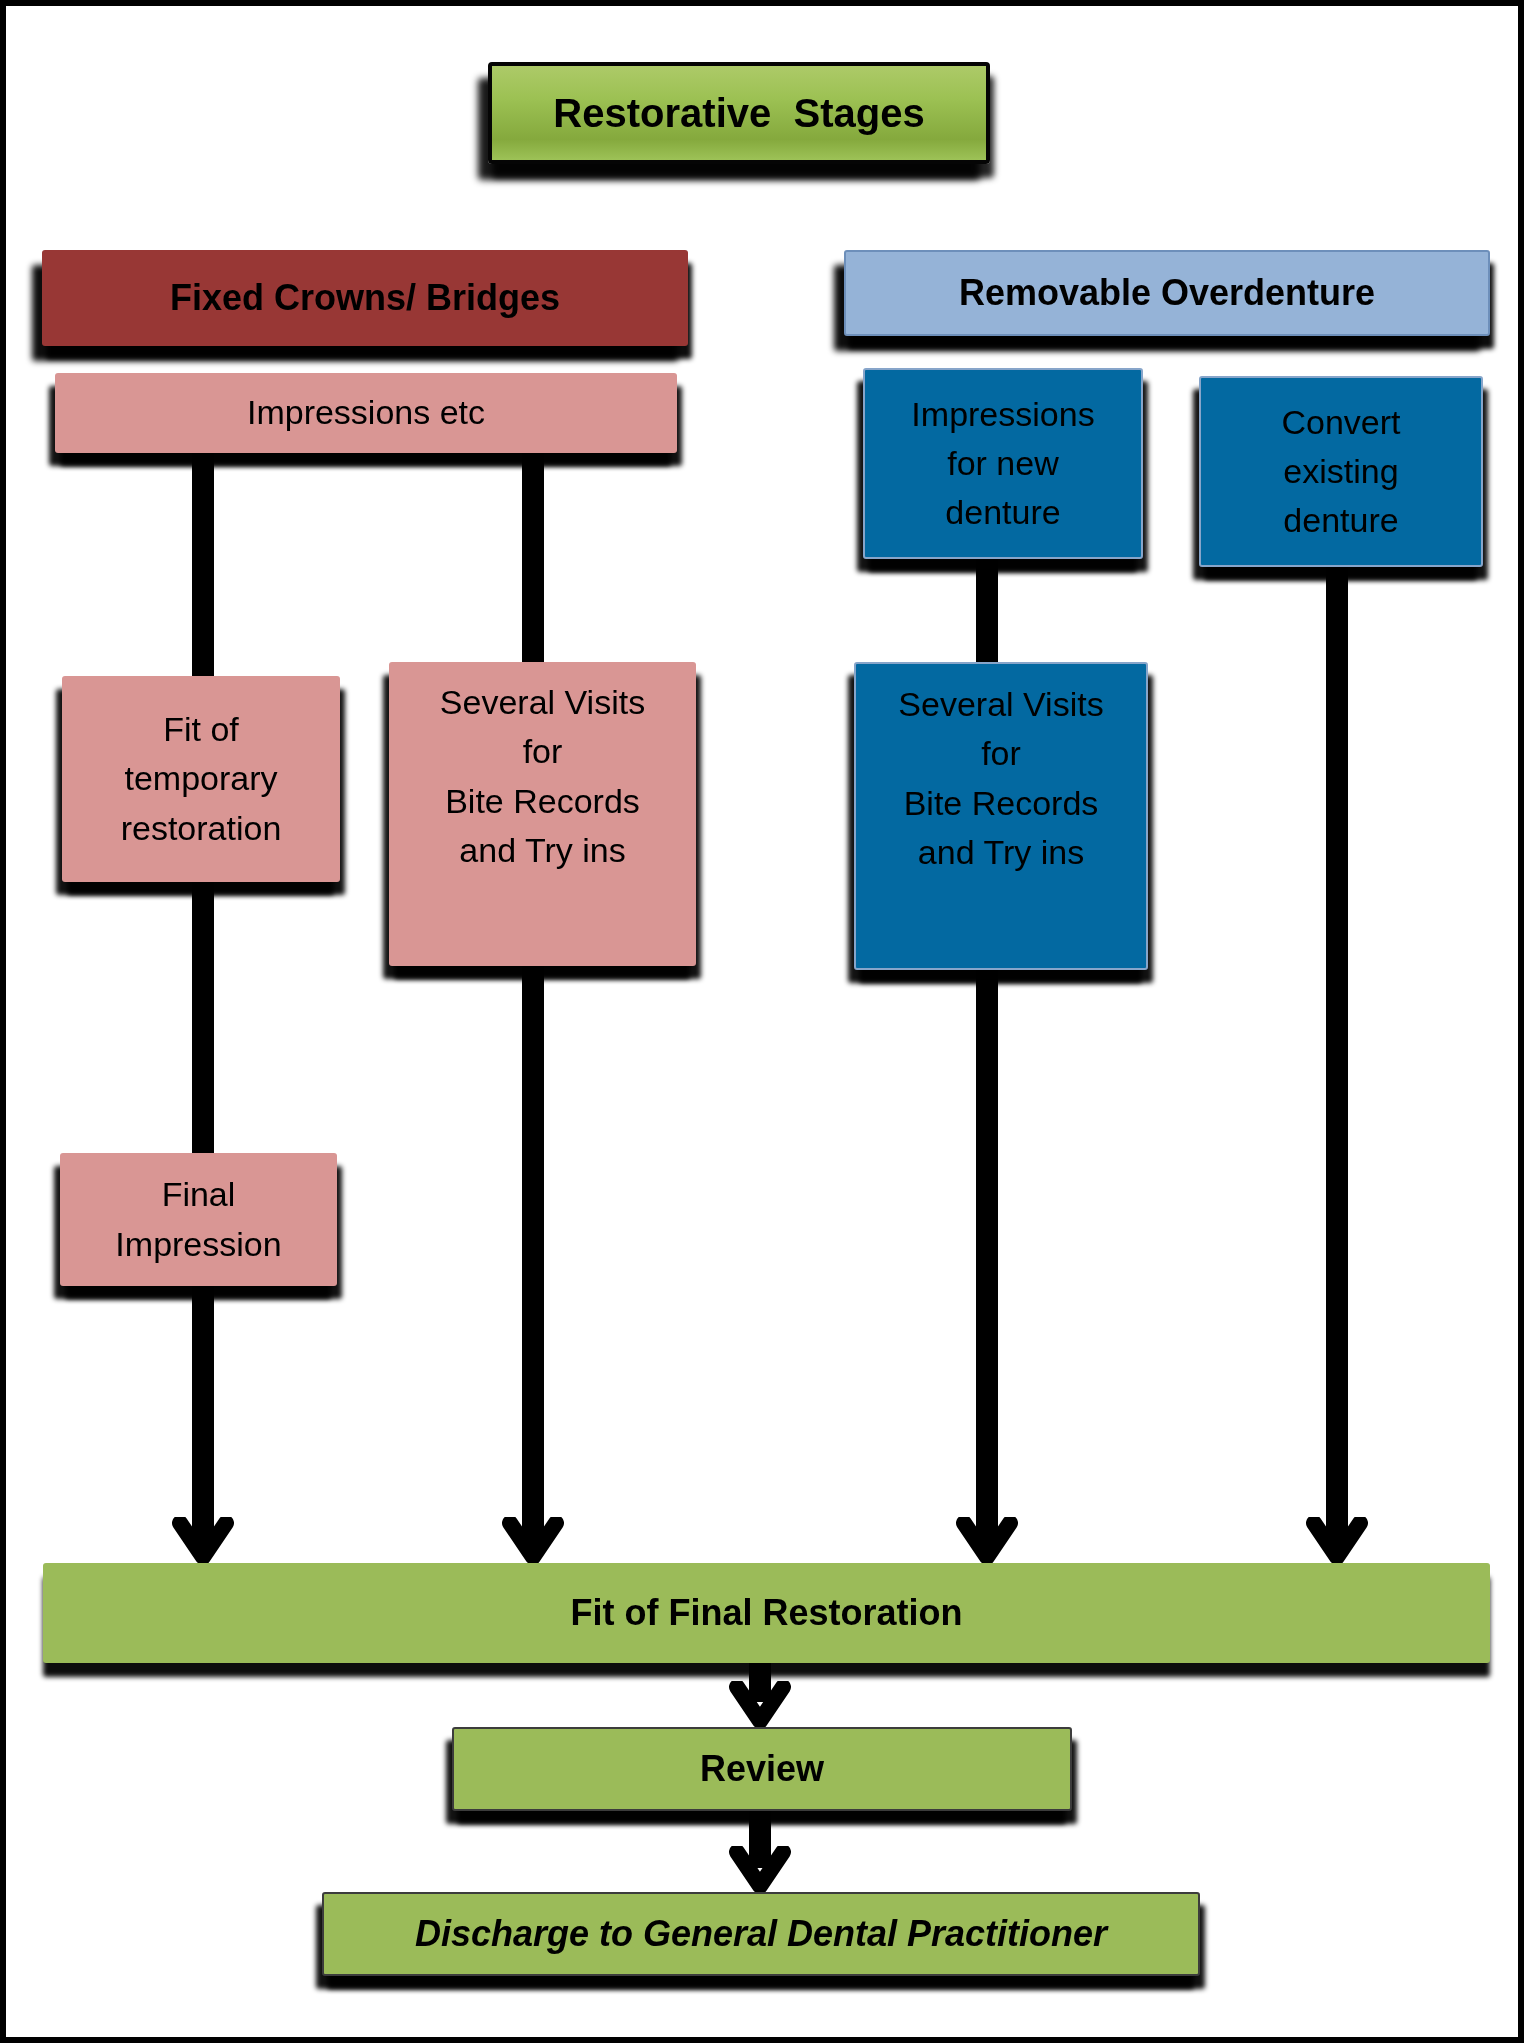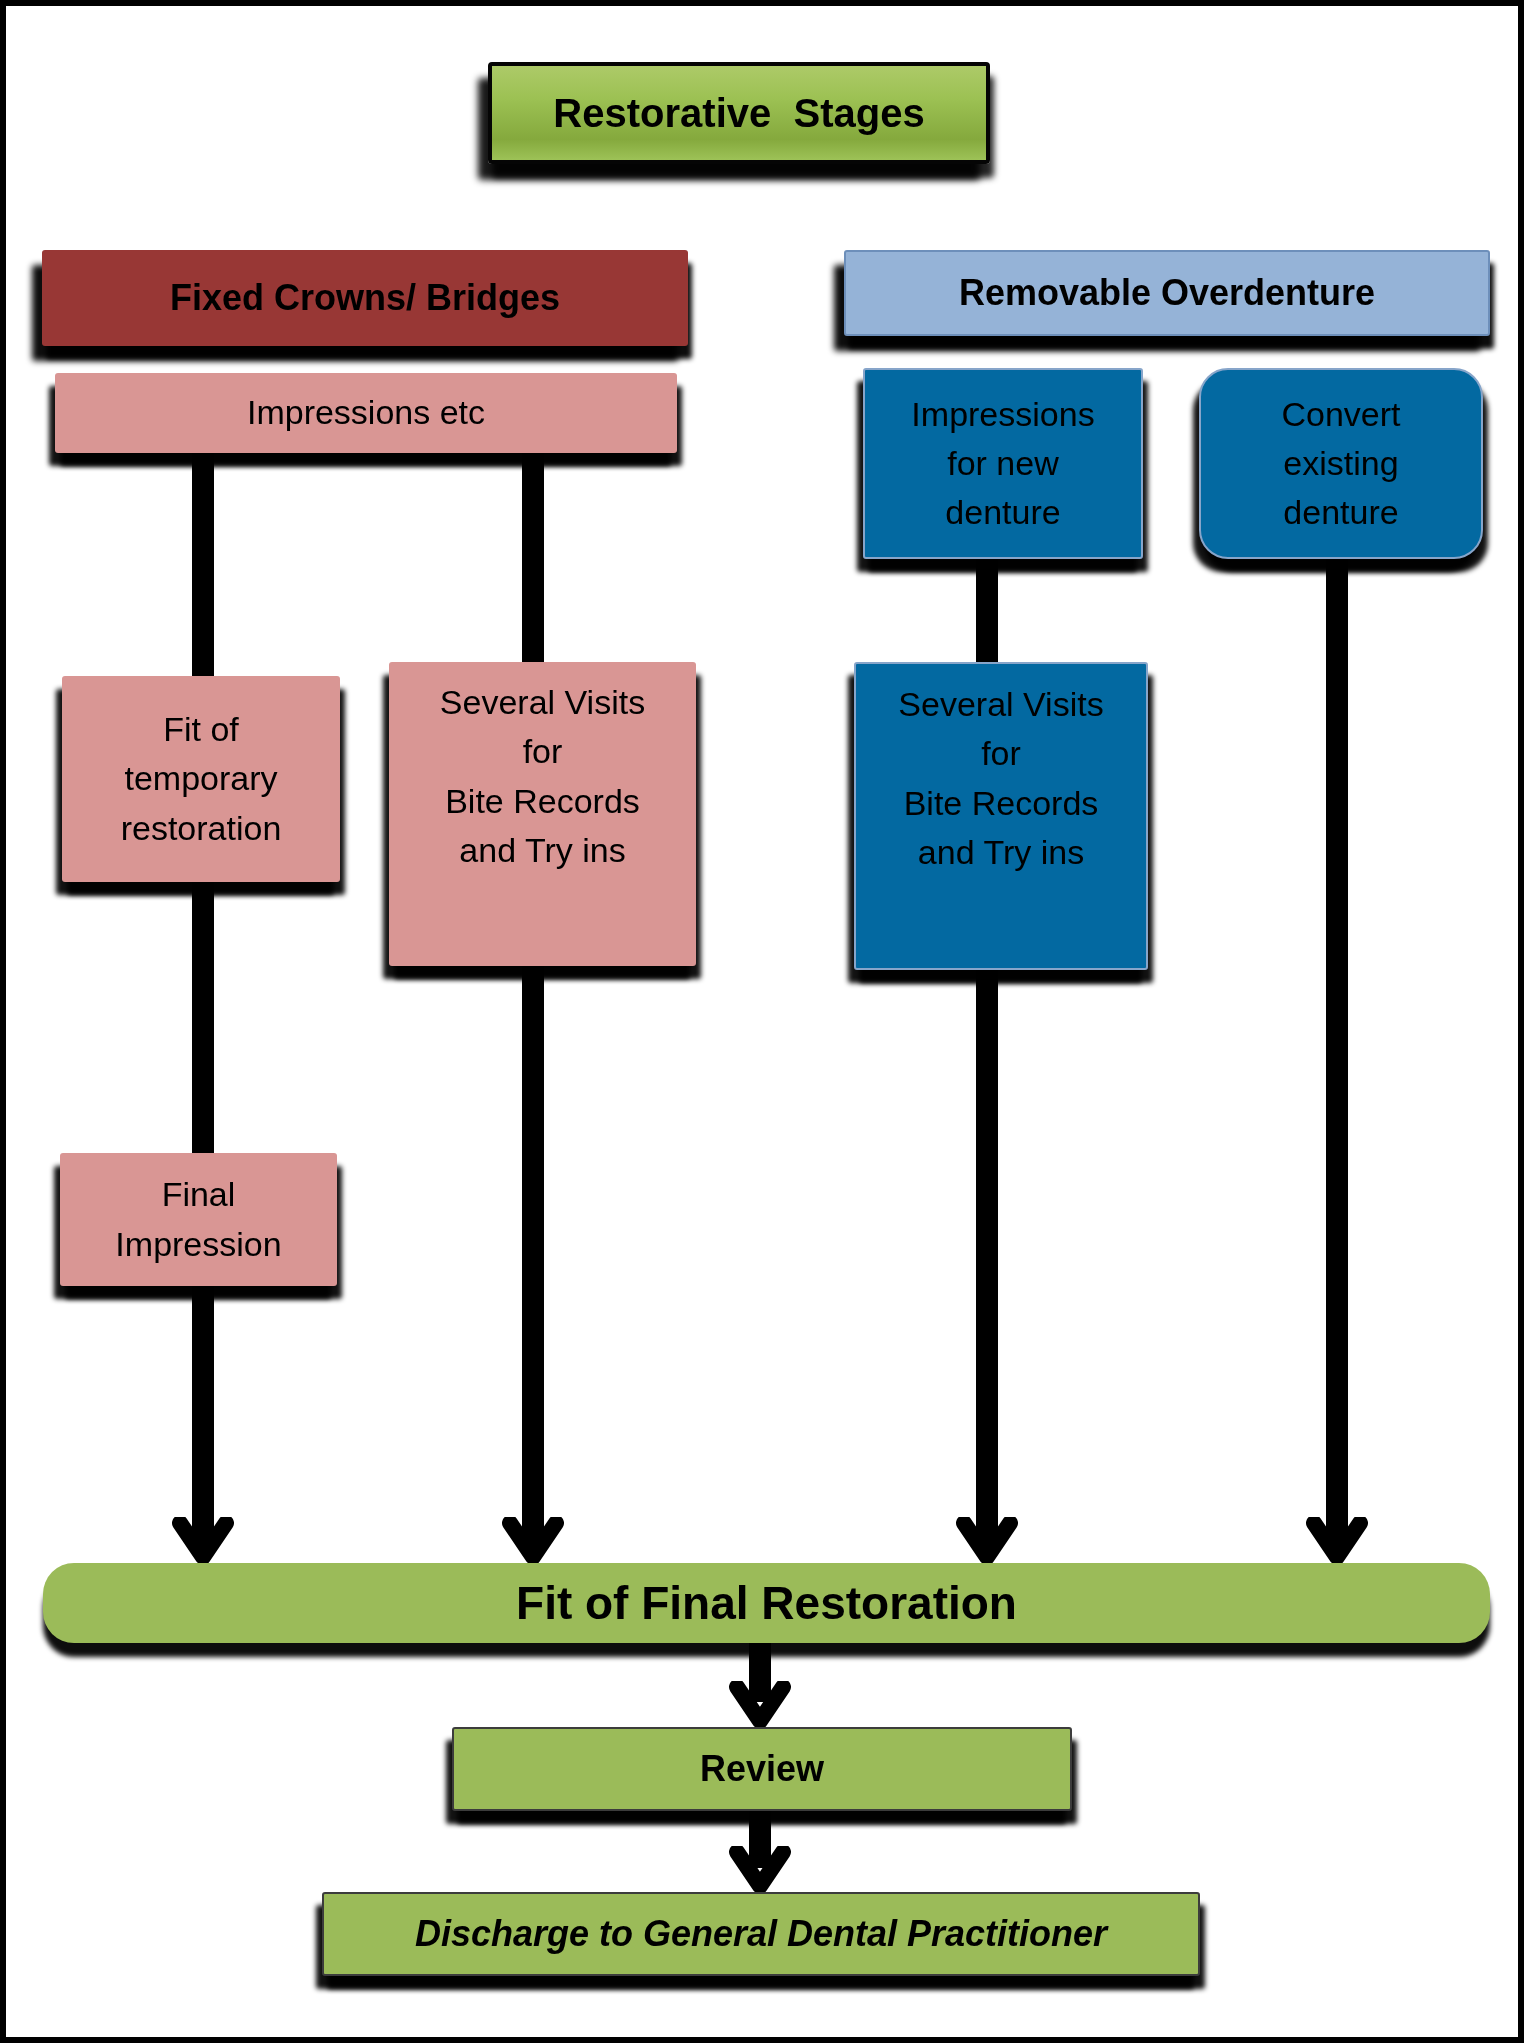--- a/index.html
+++ b/index.html
@@ -31,27 +31,27 @@
     left:488px;top:62px;width:494px;height:94px;
     font-size:40px;font-weight:bold;white-space:pre;
     background:linear-gradient(180deg,#adca68 0%,#9cc153 35%,#85a93d 78%,#9dc257 100%);
     border:4px solid #050505;border-radius:4px;
     box-shadow:-10px 16px 7px rgba(0,0,0,.9), 4px 14px 6px rgba(0,0,0,.85);
   }
   #fixed-header{left:42px;top:250px;width:646px;height:96px;font-size:36px;}
   #removable-header{left:844px;top:250px;width:642px;height:82px;font-size:36px;}
   #impressions-etc{left:55px;top:373px;width:622px;height:80px;}
   #imp-new{left:863px;top:368px;width:276px;height:187px;}
-  #convert{left:1199px;top:368px;width:280px;height:187px;border-radius:29px;}
+  #convert{left:1199px;top:376px;width:280px;height:187px;}
   #fit-temp{left:62px;top:660px;width:278px;height:206px;margin-top:16px;}
   #several-pink{left:378px;top:662px;width:307px;height:288px;}
   #several-blue{left:843px;top:662px;width:290px;height:288px;}
   #final-imp{left:60px;top:1153px;width:277px;height:133px;}
-  #fit-final{left:43px;top:1563px;width:1447px;height:80px;font-size:46px;
-             box-shadow:0 14px 5px rgba(0,0,0,.95);border-radius:31px;}
+  #fit-final{left:43px;top:1563px;width:1447px;height:100px;font-size:36px;
+             box-shadow:0 14px 5px rgba(0,0,0,.95);}
   #review{left:452px;top:1727px;width:616px;height:80px;font-size:36px;}
   #discharge{left:322px;top:1892px;width:874px;height:80px;font-size:36px;font-style:italic;}
 
   .line{position:absolute;width:22px;background:#000;z-index:1;border-radius:3px;}
   #line-c1{left:192px;top:450px;height:1095px;}
   #line-c2{left:522px;top:450px;height:1095px;}
   #line-c3{left:976px;top:548px;height:997px;}
   #line-c4{left:1326px;top:548px;height:997px;}
   #line-m1{left:749px;top:1640px;height:62px;}
   #line-m2{left:749px;top:1804px;height:64px;}

